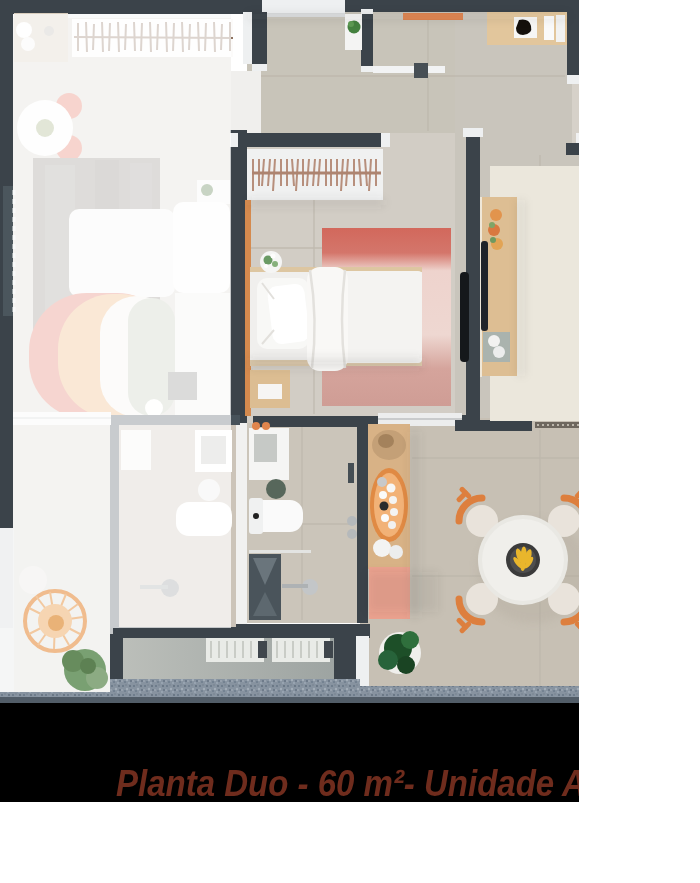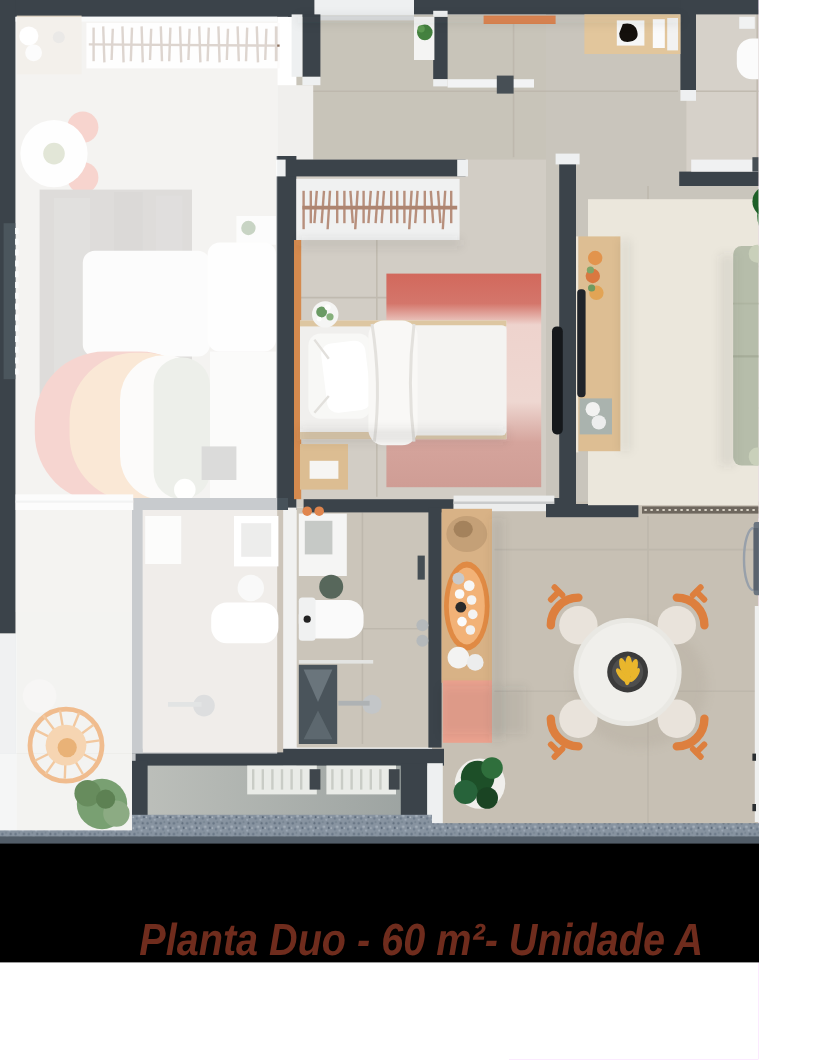--- a/index.html
+++ b/index.html
@@ -1,16 +1,16 @@
 <!DOCTYPE html>
 <html><head>
 <meta charset="utf-8">
 <style>
   html,body{margin:0;padding:0;background:#fff;}
-  #stage{position:relative;width:632px;height:883px;overflow:hidden;background:#f0abfc;font-family:"Liberation Sans",sans-serif;}
+  #stage{position:relative;width:579px;height:883px;overflow:hidden;background:#f0abfc;font-family:"Liberation Sans",sans-serif;}
   svg{display:block;}
 </style>
 </head>
 <body>
 <div id="stage">
 <svg width="700" height="883" viewBox="0 0 700 883">
 <defs>
   <filter id="soft" x="-50%" y="-50%" width="200%" height="200%">
           <feGaussianBlur stdDeviation="4"></feGaussianBlur>
         </filter>

